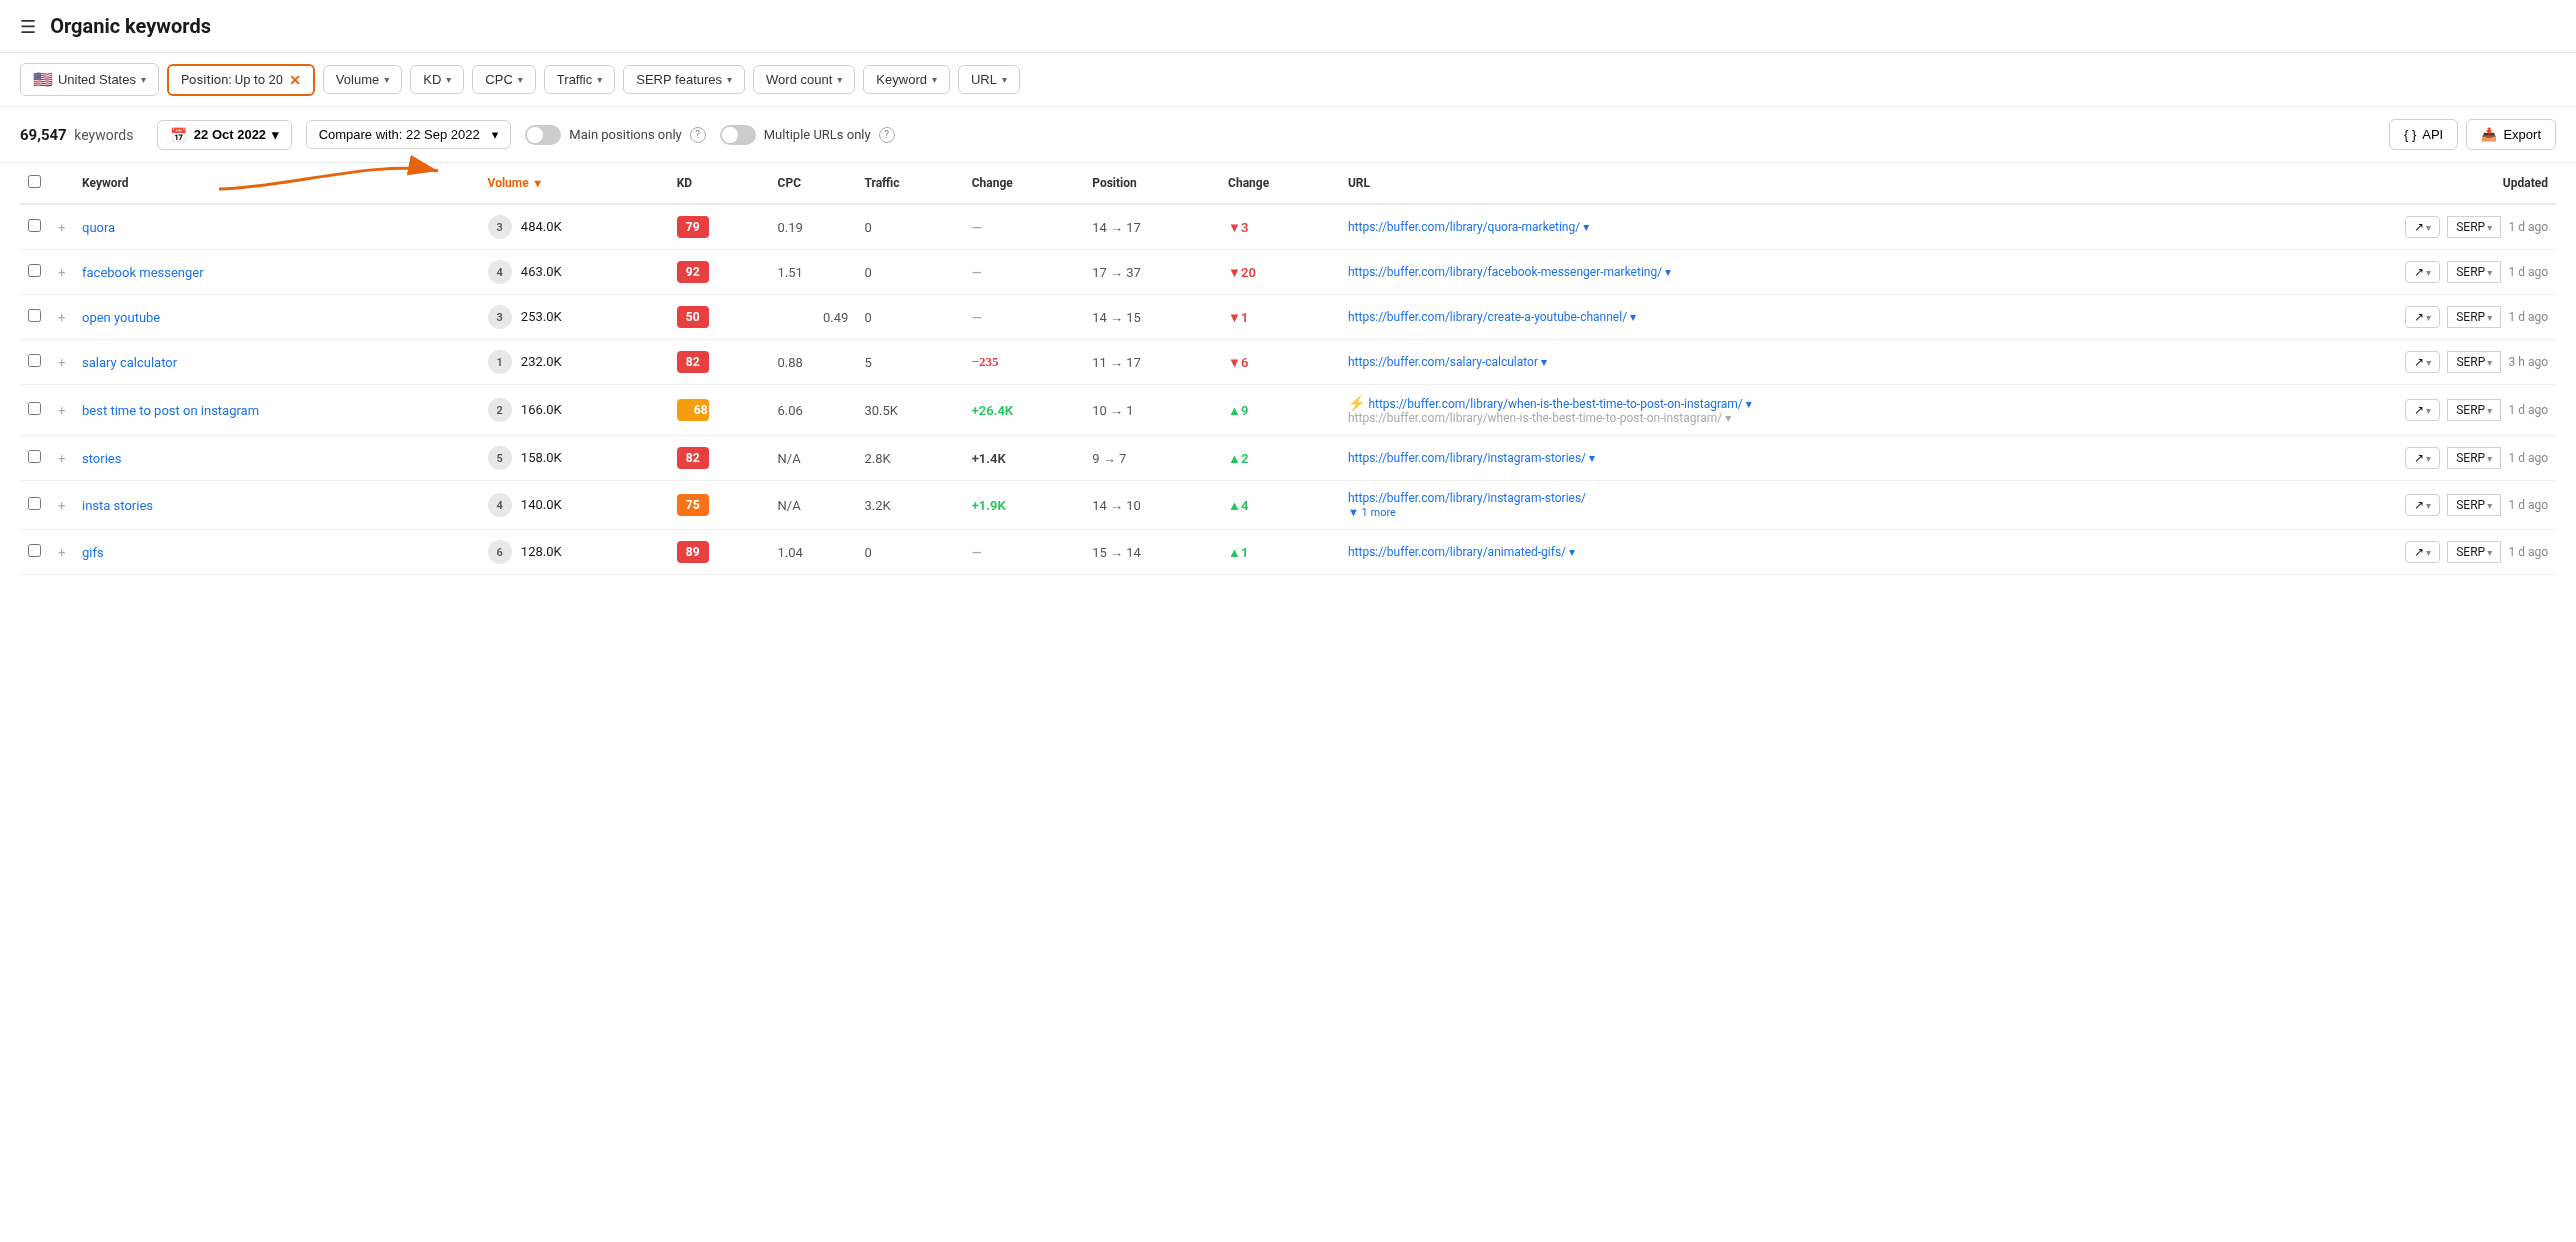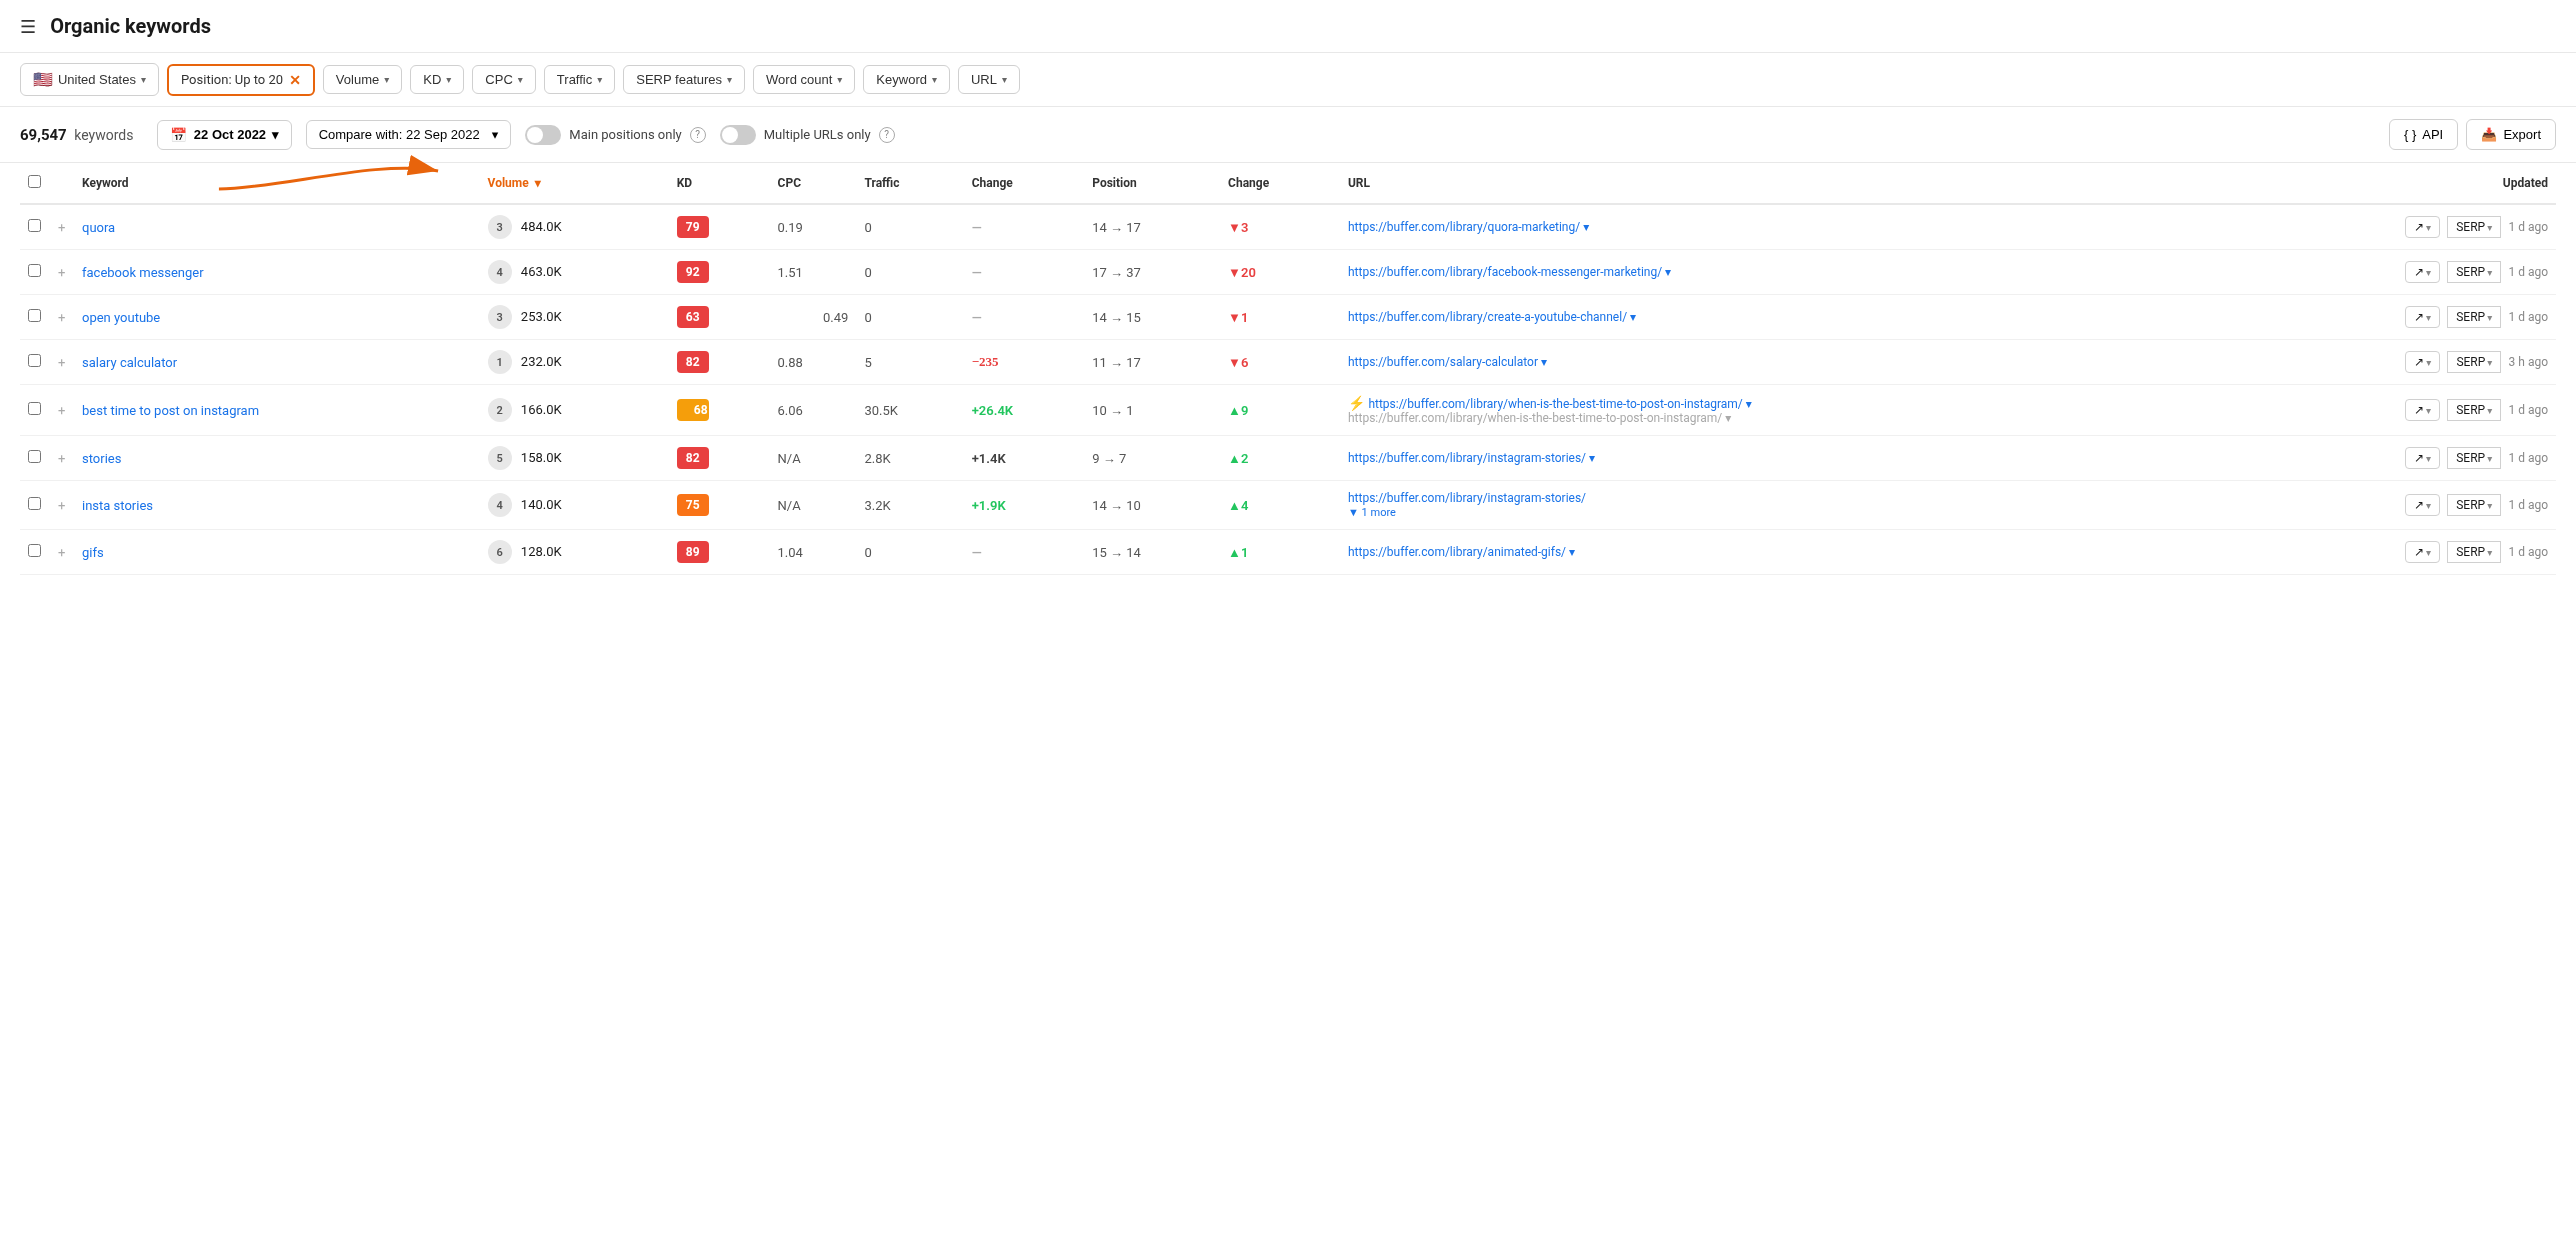--- a/index.html
+++ b/index.html
@@ -252,21 +252,21 @@
     </td>
   </tr>
         <tr>
     <td class="checkbox-col"><input type="checkbox" style=""></td>
     <td class="plus-col">+</td>
     <td><a href="#" class="keyword-link">open youtube</a></td>
     <td>
       <span class="position-badge">3</span>
       <span style="margin-left:6px; font-size:13px;">253.0K</span>
     </td>
-    <td><span class="kd-badge kd-red">63</span></td>
+    <td><span class="kd-badge kd-red">50</span></td>
     <td style="color:#555;text-align:right;">0.49</td>
     <td style="color:#555;">0</td>
     <td style="color:#999; font-weight:600;"><span style="color:#aaa">—</span></td>
     <td style="color:#555; white-space:nowrap;">14 → 15</td>
     <td style="color:#e84040; font-weight:600; white-space:nowrap;">▼1</td>
     <td style="font-size:12px; min-width:299px;">
       <a href="#" class="url-link">https://buffer.com/library/create-a-youtube-channel/ ▾</a>
     </td>
     <td style="text-align:right; white-space:nowrap;">
       <span class="trend-btn" style="display:inline-flex; margin-right:4px;">

